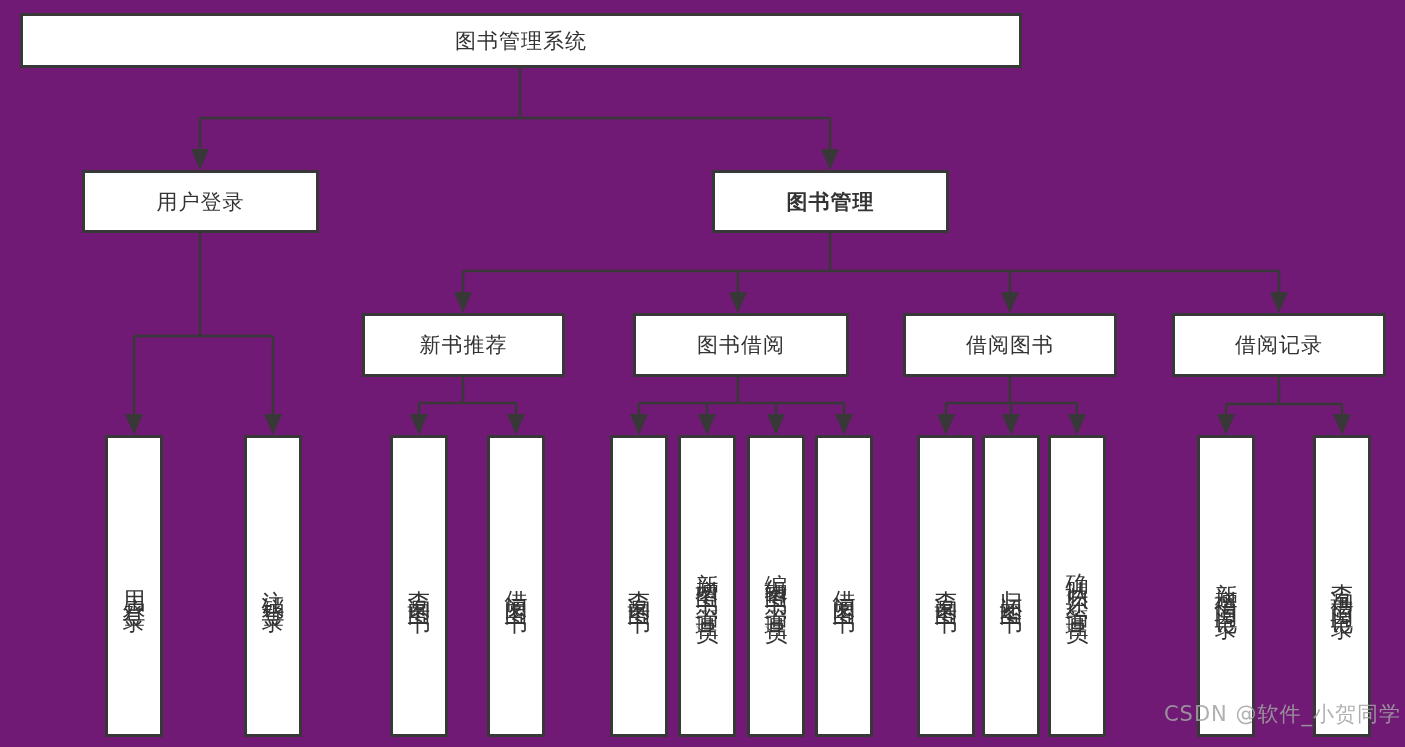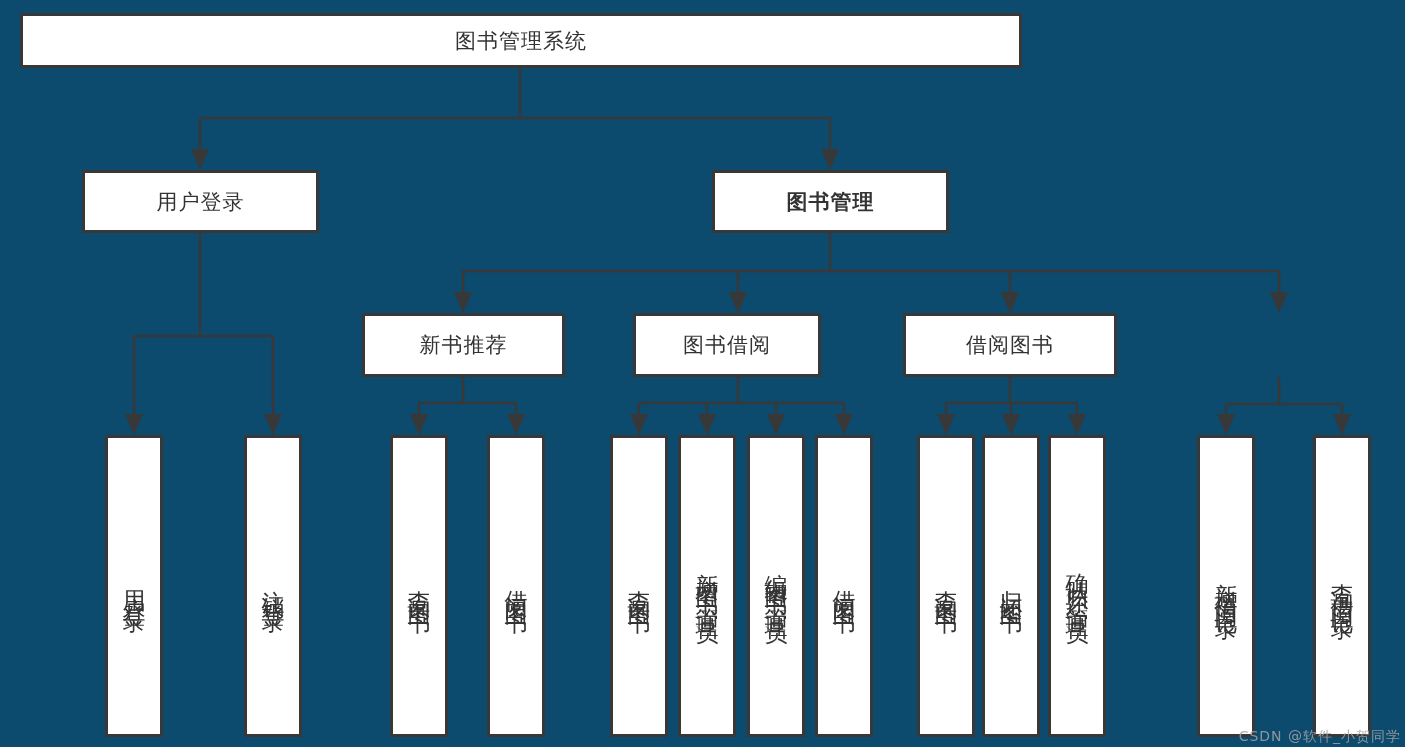--- a/index.html
+++ b/index.html
@@ -8,21 +8,21 @@
     width: 1405px;
     height: 747px;
     background: #ffffff;
     overflow: hidden;
     font-family: "DejaVu Sans", "Liberation Sans", sans-serif;
   }
   .canvas {
     position: relative;
     width: 1405px;
     height: 747px;
-    background: #0c4a6e;
+    background: #701a75;
   }
   svg.connectors {
     position: absolute;
     left: 0;
     top: 0;
     width: 1405px;
     height: 747px;
     z-index: 1;
   }
   .box {
@@ -45,22 +45,22 @@
     writing-mode: vertical-rl;
     text-orientation: mixed;
     font-size: 23px;
     line-height: 1;
     letter-spacing: 7px;
     white-space: nowrap;
   }
   .watermark {
     position: absolute;
     right: 4px;
-    bottom: 1px;
-    font-size: 14px;
+    bottom: 19px;
+    font-size: 21px;
     color: #a3a3a3;
     opacity: 0.85;
     letter-spacing: 1px;
     z-index: 3;
     white-space: nowrap;
     margin-top: 28px;
   }
 </style>
 </head>
 <body>
@@ -114,25 +114,28 @@
   <div class="box" style="left:82px; top:170px; width:237px; height:63px;">
     <span class="hlabel">用户登录</span>
   </div>
   <div class="box" style="left:712px; top:170px; width:237px; height:63px;font-weight:bold;">
     <span class="hlabel">图书管理</span>
   </div>
 
   <div class="box" style="left:362px; top:313px; width:203px; height:64px;">
     <span class="hlabel">新书推荐</span>
   </div>
-  <div class="box" style="left:633px; top:313px; width:188px; height:64px;">
+  <div class="box" style="left:633px; top:313px; width:216px; height:64px;">
     <span class="hlabel">图书借阅</span>
   </div>
   <div class="box" style="left:903px; top:313px; width:214px; height:64px;">
     <span class="hlabel">借阅图书</span>
+  </div>
+  <div class="box" style="left:1172px; top:313px; width:214px; height:64px;">
+    <span class="hlabel">借阅记录</span>
   </div>
 
   <div class="box leaf" style="left:105px; top:435px; width:58px; height:302px;">
     <span class="vlabel">用户登录</span>
   </div>
   <div class="box leaf" style="left:244px; top:435px; width:58px; height:302px;">
     <span class="vlabel">注销登录</span>
   </div>
 
   <div class="box leaf" style="left:390px; top:435px; width:58px; height:302px;">

